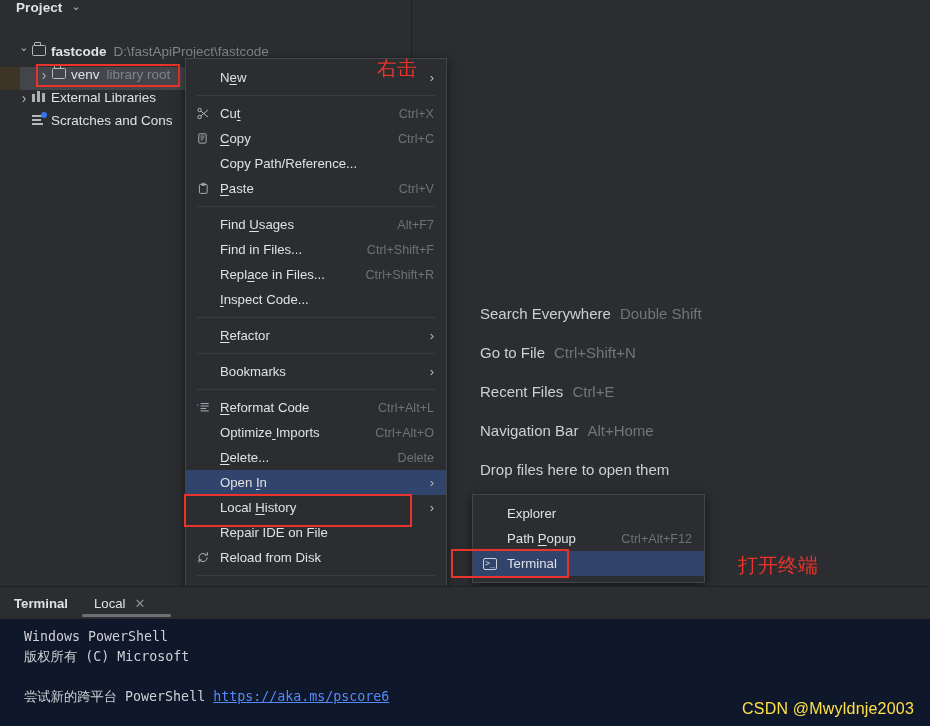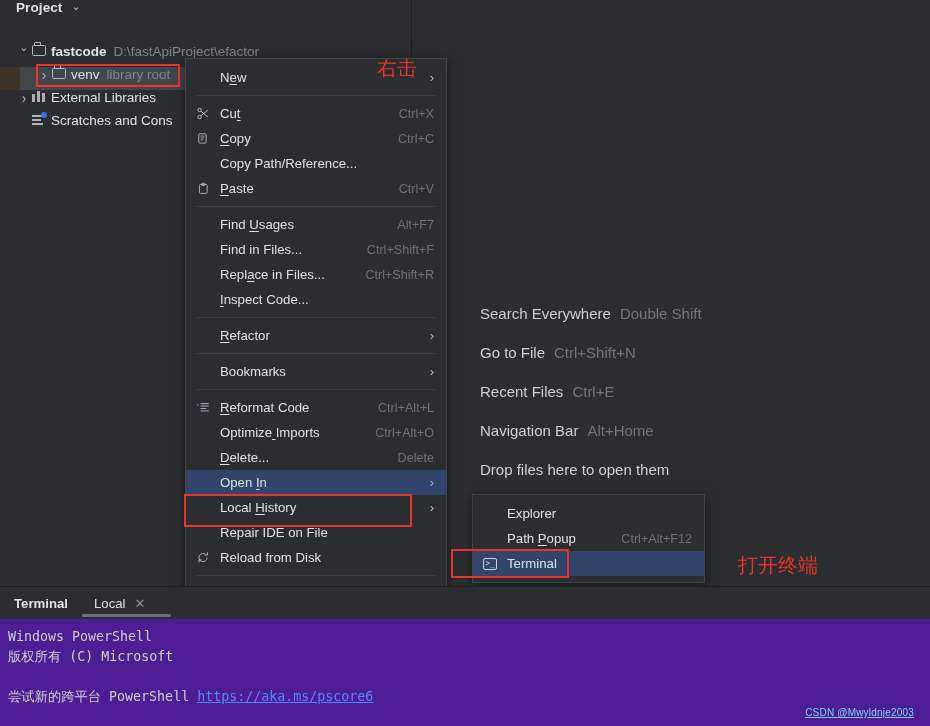--- a/index.html
+++ b/index.html
@@ -110,55 +110,55 @@
     position: absolute; left: 0; top: 586px; width: 930px; height: 140px;
     background: #2b2d30; border-top: 1px solid #1e1f22;
   }
   .term-tabs { height: 32px; display: flex; align-items: center; padding-left: 14px; gap: 22px; }
   .term-title { color: #dfe1e5; font-size: 13.2px; font-weight: bold; }
   .term-tab { position: relative; color: #b5b8bd; font-size: 13.2px; display: flex; align-items: center; gap: 9px; padding: 0 4px; height: 32px;}
   .term-tab.active { color: #dfe1e5; }
   .term-tab.active::after { content:""; position:absolute; left:-8px; right:-22px; bottom:2px; height:3px; background:#6d7177; border-radius:2px; }
   .term-tab .x { color: #8a8d92; font-size: 13px; }
   .term-body {
-    padding: 8px 0 0 8px; font-family: "DejaVu Sans Mono", "Liberation Mono", monospace;
-    font-size: 13.3px; color: #cdd0d4; line-height: 20px; background:#4c1d95;
+    padding: 8px 0 0 24px; font-family: "DejaVu Sans Mono", "Liberation Mono", monospace;
+    font-size: 13.3px; color: #cdd0d4; line-height: 20px; background:#0f172a;
     height: 108px;
   }
   .term-body .blank { height: 20px; }
   .term-link { color: #548af7; text-decoration: underline; }
 
   
   .annot { position: absolute; color: #e8342a; font-size: 20px; font-family: Liberation Serif, serif; }
   .annot-right-click { left: 377px; top: 55px; }
   .annot-open-term { left: 738px; top: 552px; }
 
   .watermark {
     position: absolute; right: 16px; bottom: 8px;
-    color: #7dd3fc; font-size: 10px; letter-spacing: .2px; text-decoration: underline;
+    color: #fde047; font-size: 16px; letter-spacing: .2px;
   }
 </style>
 </head>
 <body>
 
 <div id="root">
 
   <div class="project-panel">
     <div class="project-header">
       <span>Project</span>
       <span class="chev">⌄</span>
     </div>
 
     <div class="tree">
 
       <div class="tree-row">
         <span class="arrow open"></span>
         <span class="ico"><span class="icon-folder"></span></span>
         <span class="lbl bold">fastcode</span>
-        <span class="sub">D:\fastApiProject\efactor</span>
+        <span class="sub">D:\fastApiProject\fastcode</span>
       </div>
 
       <div class="tree-row row-venv">
         <span class="arrow closed" style="margin-left:20px"></span>
         <span class="ico"><span class="icon-folder"></span></span>
         <span class="lbl">venv</span>
         <span class="sub">library root</span>
       </div>
 
       <div class="tree-row">

